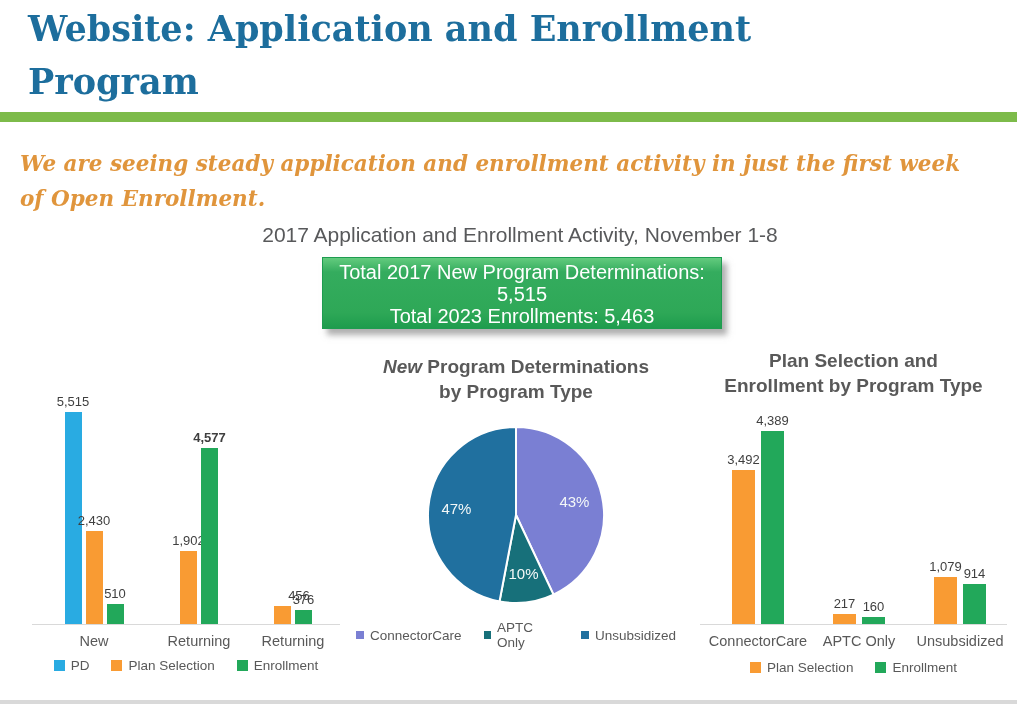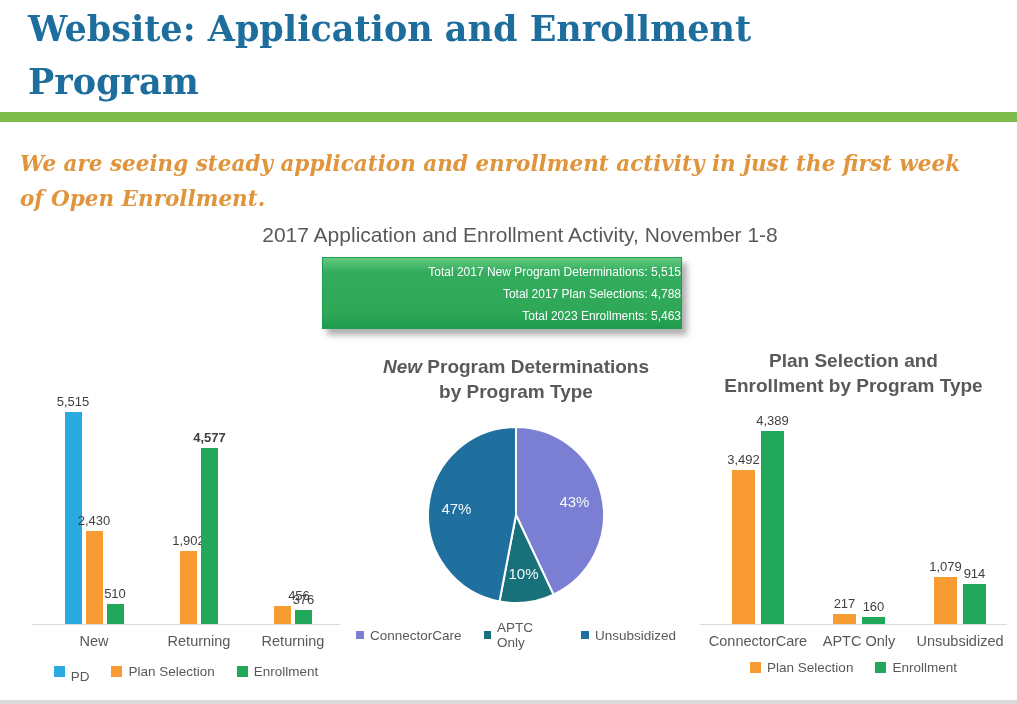--- a/index.html
+++ b/index.html
@@ -26,25 +26,25 @@
   .intro {
     position:absolute; left:20px; top:146px; width:1000px;
     font-family:"DejaVu Serif", serif; font-style:italic; font-weight:bold;
     font-size:21.5px; line-height:35px; color:#E0953C;
   }
   .section-title {
     position:absolute; left:20px; top:223px; width:1000px; text-align:center;
     font-size:21px; color:#58595B;
   }
   .totals-box {
-    position:absolute; left:322px; top:257px; width:360px; height:72px;
+    position:absolute; left:322px; top:257px; width:400px; height:72px;
     background:linear-gradient(180deg,#63CB7E 0%,#34AC5E 20%,#2EA857 78%,#1E9C4D 100%);
     border:1px solid #1E9C50;
     box-shadow:5px 6px 6px rgba(110,110,110,.55);
-    color:#ffffff; text-align:right; font-size:12px; line-height:22px;
+    color:#ffffff; text-align:center; font-size:20px; line-height:22px;
     padding-top:3px;
   }
   .chart { position:absolute; }
   .chart-title {
     position:absolute; left:0; top:4px; width:100%; text-align:center;
     font-size:19px; line-height:25px; font-weight:bold; color:#595959;
   }
   .bar-plot { position:absolute; border-bottom:1px solid #D9D9D9; }
   .bar { position:absolute; bottom:0; }
   .val-label {
@@ -79,21 +79,20 @@
 
   <div class="intro">
     <div>We are seeing steady application and enrollment activity in just the first week</div>
     <div>of Open Enrollment.</div>
   </div>
 
   <div class="section-title">2017 Application and Enrollment Activity, November 1-8</div>
 
   <div class="totals-box">
     <div>Total 2017 New Program Determinations: 5,515</div>
-    <div>Total 2017 Plan Selections: 4,788</div>
     <div>Total 2023 Enrollments: 5,463</div>
   </div>
 
   <section class="chart" style="left:20px;top:352px;width:332px;height:348px">
     <div class="bar-plot" style="left: 12px; top: 61px; width: 308px; height: 212px;">
         <div class="bar" style="left: 32.5px; width: 17px; height: 212px; background: rgb(41, 171, 226);"></div>
         <div class="val-label" style="left: 6px; bottom: 215px;">5,515</div>
         <div class="bar" style="left: 53.5px; width: 17px; height: 93px; background: rgb(249, 155, 51);"></div>
         <div class="val-label" style="left: 27px; bottom: 96px;">2,430</div>
         <div class="bar" style="left: 74.5px; width: 17px; height: 20px; background: rgb(34, 168, 90);"></div>
@@ -106,21 +105,21 @@
         <div class="val-label" style="left: 232px; bottom: 21px; margin-top: 29px;">456</div>
         <div class="bar" style="left: 263px; width: 17px; height: 14px; background: rgb(34, 168, 90);"></div>
         <div class="val-label" style="left: 236.5px; bottom: 17px;">376</div>
       </div>
   <div class="cat-label" style="left: 14px; top: 281px;">New</div>
       <div class="cat-label" style="left: 119px; top: 281px;">Returning</div>
       <div class="cat-label" style="left: 213px; top: 281px;">Returning</div>
       <div class="legend" style="top: 306px;">
         <div class="legend-item">
           <div class="swatch" style="background: rgb(41, 171, 226);"></div>
-          <div class="" style="display: inline; margin-top: 11px;">PD</div>
+          <div class="" style="display: inline;">PD</div>
         </div>
         <div class="legend-item">
           <div class="swatch" style="background: rgb(249, 155, 51);"></div>
           <div class="" style="display: inline;">Plan Selection</div>
         </div>
         <div class="legend-item">
           <div class="swatch" style="background: rgb(34, 168, 90);"></div>
           <div class="" style="display: inline;">Enrollment</div>
         </div>
       </div>

